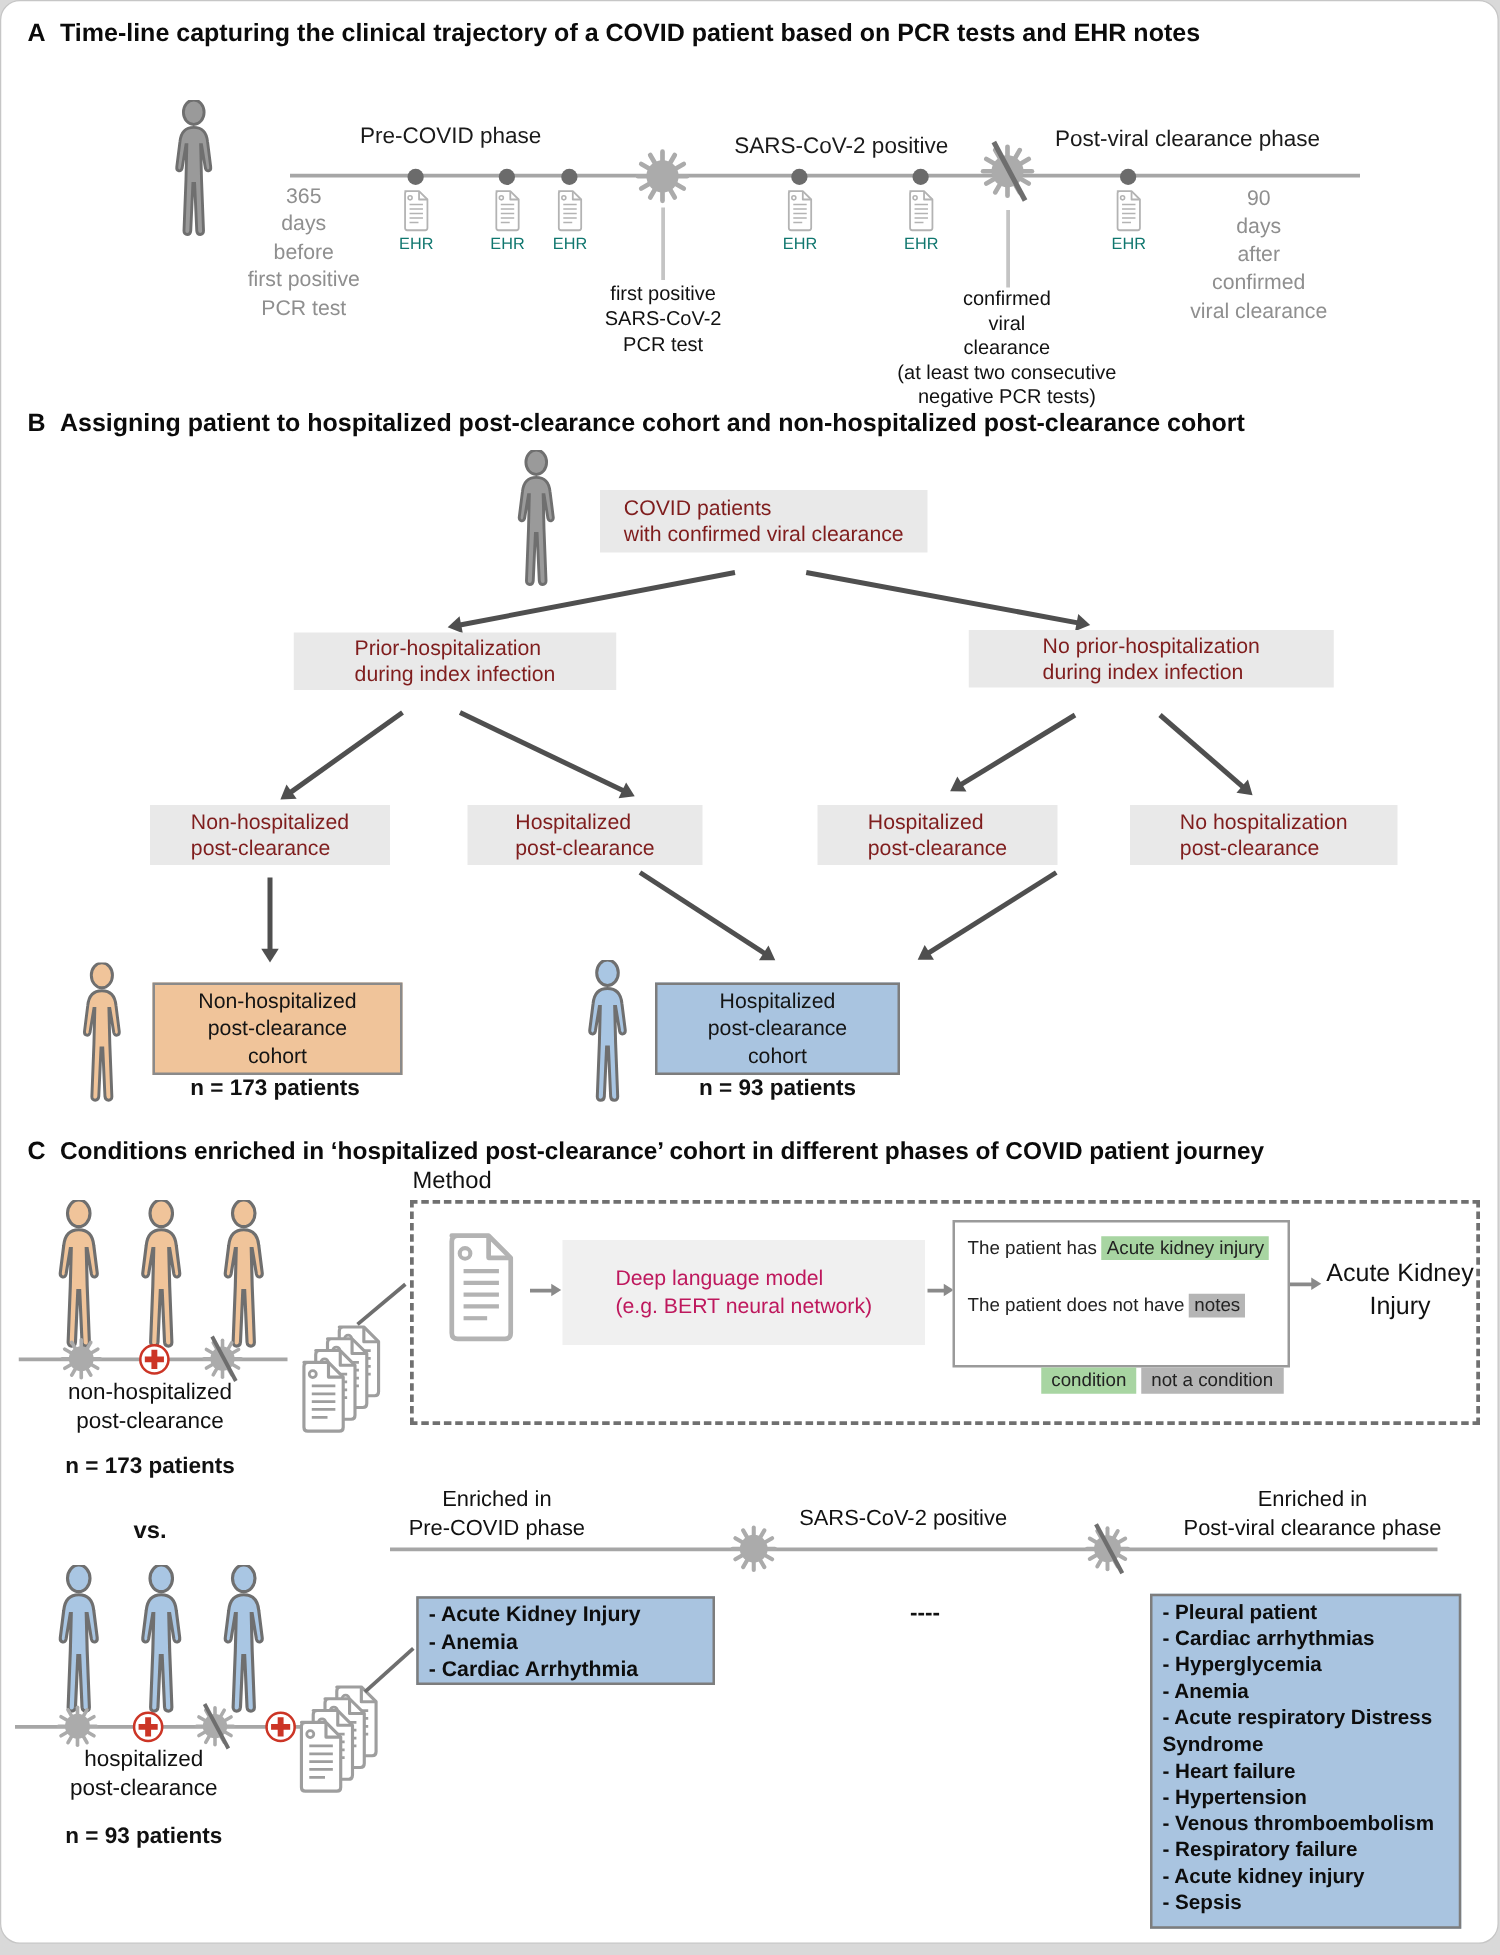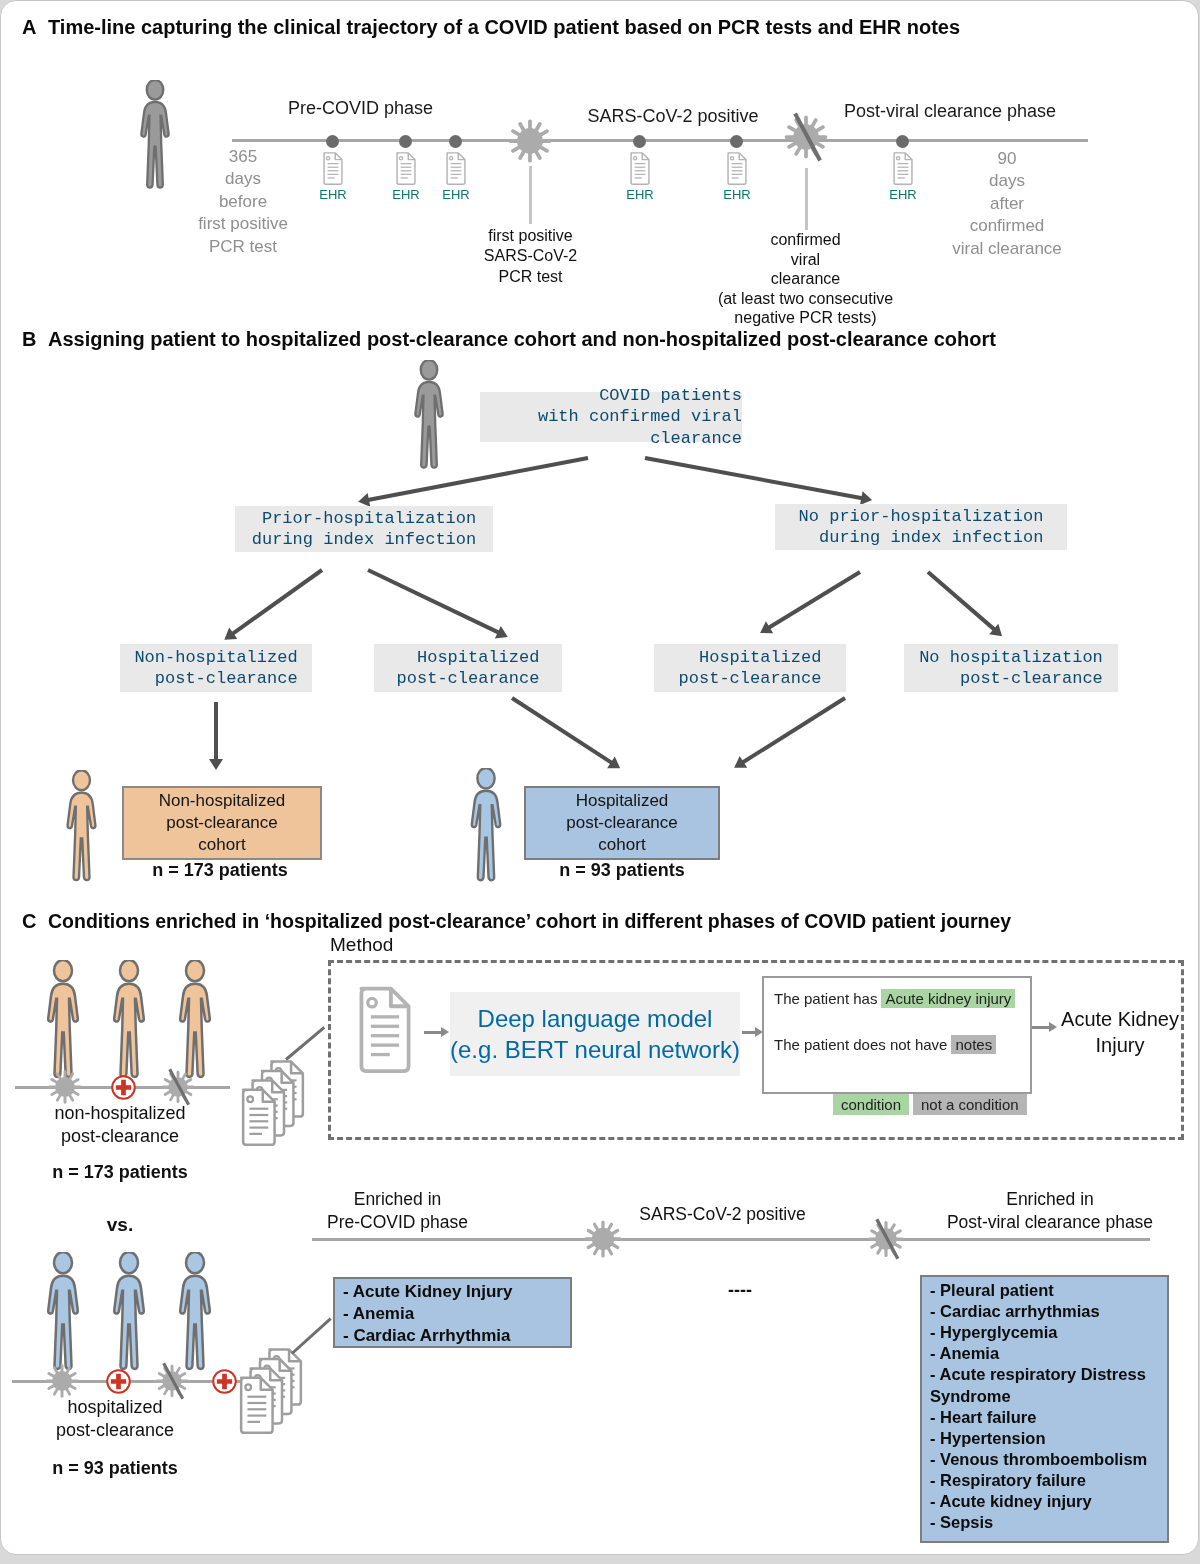--- a/index.html
+++ b/index.html
@@ -5,37 +5,37 @@
   html,body{margin:0;padding:0;background:#d9d9d9;font-family:"Liberation Sans",sans-serif;color:#111;}
   #canvas{position:relative;width:1200px;height:1564px;overflow:hidden;}
   .card{position:absolute;left:0;top:0;width:1197px;height:1553px;background:#fff;border:1px solid #c6c6c6;border-radius:16px;}
   .abs{position:absolute;}
   .ctr{text-align:center;}
   .pre{white-space:pre-line;}
   .muted{color:#8f8f8f;}
   .ptitle{font-size:20px;font-weight:bold;color:#0b0b0b;}
   .plabel{font-size:20px;font-weight:bold;color:#0b0b0b;}
   .phase{font-size:18px;color:#1a1a1a;}
-  .gbox{background:#e9e9e9;display:flex;align-items:center;justify-content:center;text-align:right;font-size:17px;line-height:1.25;color:#0c4a6e;font-family:Liberation Mono, monospace;}
+  .gbox{background:#e9e9e9;display:flex;align-items:center;justify-content:center;text-align:left;font-size:17px;line-height:1.25;color:#7f1d1d;}
   .bluebox{background:#a9c4e0;border:2px solid #7d7d7d;}
   .orangebox{background:#f0c49a;border:2px solid #8a8a8a;}
   .cohort{display:flex;align-items:center;justify-content:center;text-align:center;font-size:17px;line-height:1.3;color:#141414;}
   .nlabel{font-size:18px;font-weight:bold;}
   .hline{position:absolute;background:#a6a6a6;height:3px;}
   .vline{position:absolute;background:#c4c4c4;width:2.5px;}
   .dot{position:absolute;width:13px;height:13px;border-radius:50%;background:#6b6b6b;}
   .ehr{position:absolute;width:44px;text-align:center;color:#0f766e;}
   .ehr .lbl{font-size:13px;margin-top:1px;}
   .arrow{position:absolute;height:4px;background:#4f4f4f;transform-origin:0 50%;}
   .arrow::after{content:"";position:absolute;right:-10px;top:-5.5px;border-left:11px solid #4f4f4f;border-top:7px solid transparent;border-bottom:7px solid transparent;}
   .sarrow{position:absolute;height:3px;background:#8a8a8a;transform-origin:0 50%;}
   .sarrow::after{content:"";position:absolute;right:-7px;top:-4px;border-left:8px solid #8a8a8a;border-top:5px solid transparent;border-bottom:5px solid transparent;}
   .tline{position:absolute;height:3px;background:#6e6e6e;transform-origin:0 50%;}
   .dashed{position:absolute;border:3px dashed #707070;}
-  .modelbox{background:#f0f0f0;display:flex;align-items:center;justify-content:center;text-align:center;font-size:24px;line-height:1.3;color:#0369a1;}
+  .modelbox{background:#f0f0f0;display:flex;align-items:center;justify-content:center;text-align:left;font-size:17px;line-height:1.3;color:#be185d;}
   .sentbox{position:absolute;background:#fff;border:2px solid #9a9a9a;font-size:15px;color:#222;}
   .hl{padding:1px 4px;margin-left:4px;}
   .hl-green{background:#a8d5a2;}
   .hl-gray{background:#b5b5b5;}
   .chip{position:absolute;font-size:15px;padding:2px 8px;color:#222;}
   .listbox{position:absolute;background:#a9c4e0;border:2px solid #7d7d7d;font-weight:bold;color:#0d0d0d;}
   .person{display:block;}
   .p-gray{color:#9a9a9a;}
   .p-orange{color:#f0c49a;}
   .p-blue{color:#a9c6e3;}

